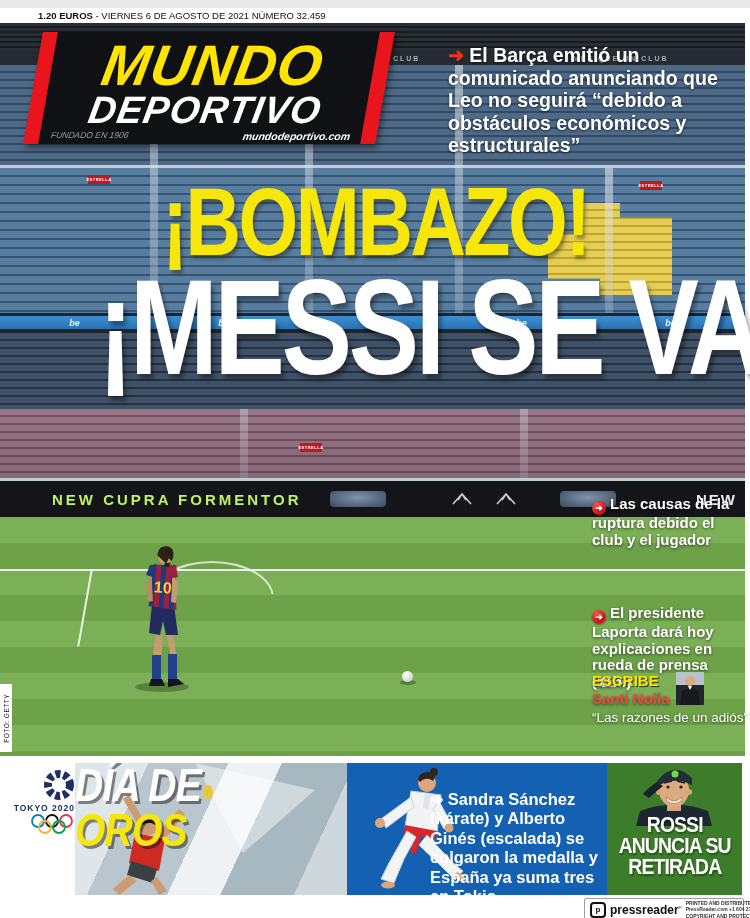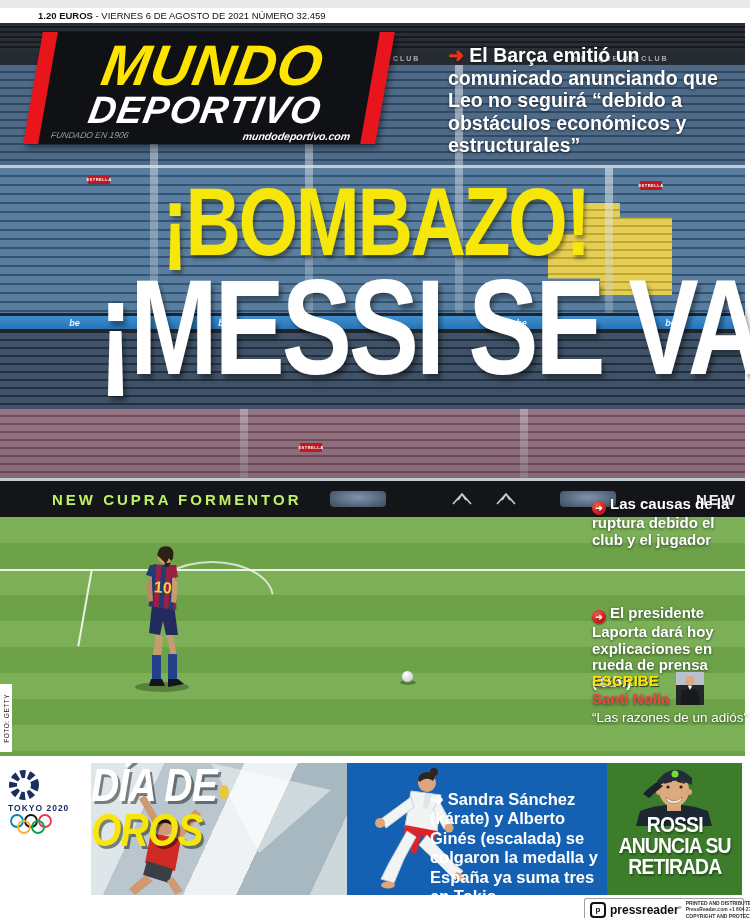--- a/index.html
+++ b/index.html
@@ -89,23 +89,23 @@
   .esc-label{color:#ffe400;font-weight:bold;font-size:15px;line-height:1.2;text-shadow:1px 1px 1px rgba(0,0,0,.7);}
   .esc-name{color:#ef4444;font-weight:bold;font-size:15px;line-height:1.2;}
   .esc-photo{width:28px;height:33px;background:linear-gradient(180deg,#b9c2ca 0 40%,#23262b 40%);overflow:hidden;position:relative;}
   .esc-quote{color:#fff;font-size:13.5px;margin-top:2px;white-space:nowrap;}
   .credit{left:0;top:676px;width:12px;height:68px;background:#fff;display:flex;align-items:center;justify-content:center;}
   .credit span{writing-mode:vertical-rl;transform:rotate(180deg);font-size:6.5px;color:#222;letter-spacing:.5px;}
 
   
   .strip{left:0;top:748px;width:750px;height:147px;background:#fff;}
   .panel{position:absolute;top:7px;height:132px;overflow:hidden;}
-  .p-tokyo{left:8px;width:67px;background:#fff;display:flex;flex-direction:column;align-items:flex-start;padding-top:6px;box-sizing:border-box;}
+  .p-tokyo{left:8px;width:67px;background:#fff;display:flex;flex-direction:column;align-items:flex-end;padding-top:6px;box-sizing:border-box;}
   .tokyo-title{color:#1b2f63;font-weight:bold;font-size:8.5px;letter-spacing:1px;margin-top:2px;}
-  .p-climb{left:91px;width:272px;
+  .p-climb{left:75px;width:272px;
      background:linear-gradient(115deg,#dfe6ea 0 22%,#b9c6cd 22% 46%,#eef2f4 46% 62%,#a8b8c1 62% 84%,#cdd7dc 84%);}
   .facet{position:absolute;background:rgba(255,255,255,.45);clip-path:polygon(0 0,100% 30%,40% 100%);}
   .hold{position:absolute;border-radius:50%;}
   .golds{left:176px;top:10px;font-style:italic;font-weight:bold;font-size:46px;line-height:.98;
          text-shadow:3px 3px 0 rgba(0,0,0,.45);}
   .golds .l1{color:#fff;} .golds .l2{color:#f6e60a;}
   .gcond{display:inline-block;transform:scaleX(.85);transform-origin:left center;white-space:nowrap;letter-spacing:-1px;}
   .p-karate{left:347px;width:260px;background:#1460b2;}
   .story{left:430px;top:27px;width:174px;color:#fff;font-weight:bold;font-size:16.5px;line-height:1.18;}
   .story .arrow{color:#fff;margin-right:4px;}

